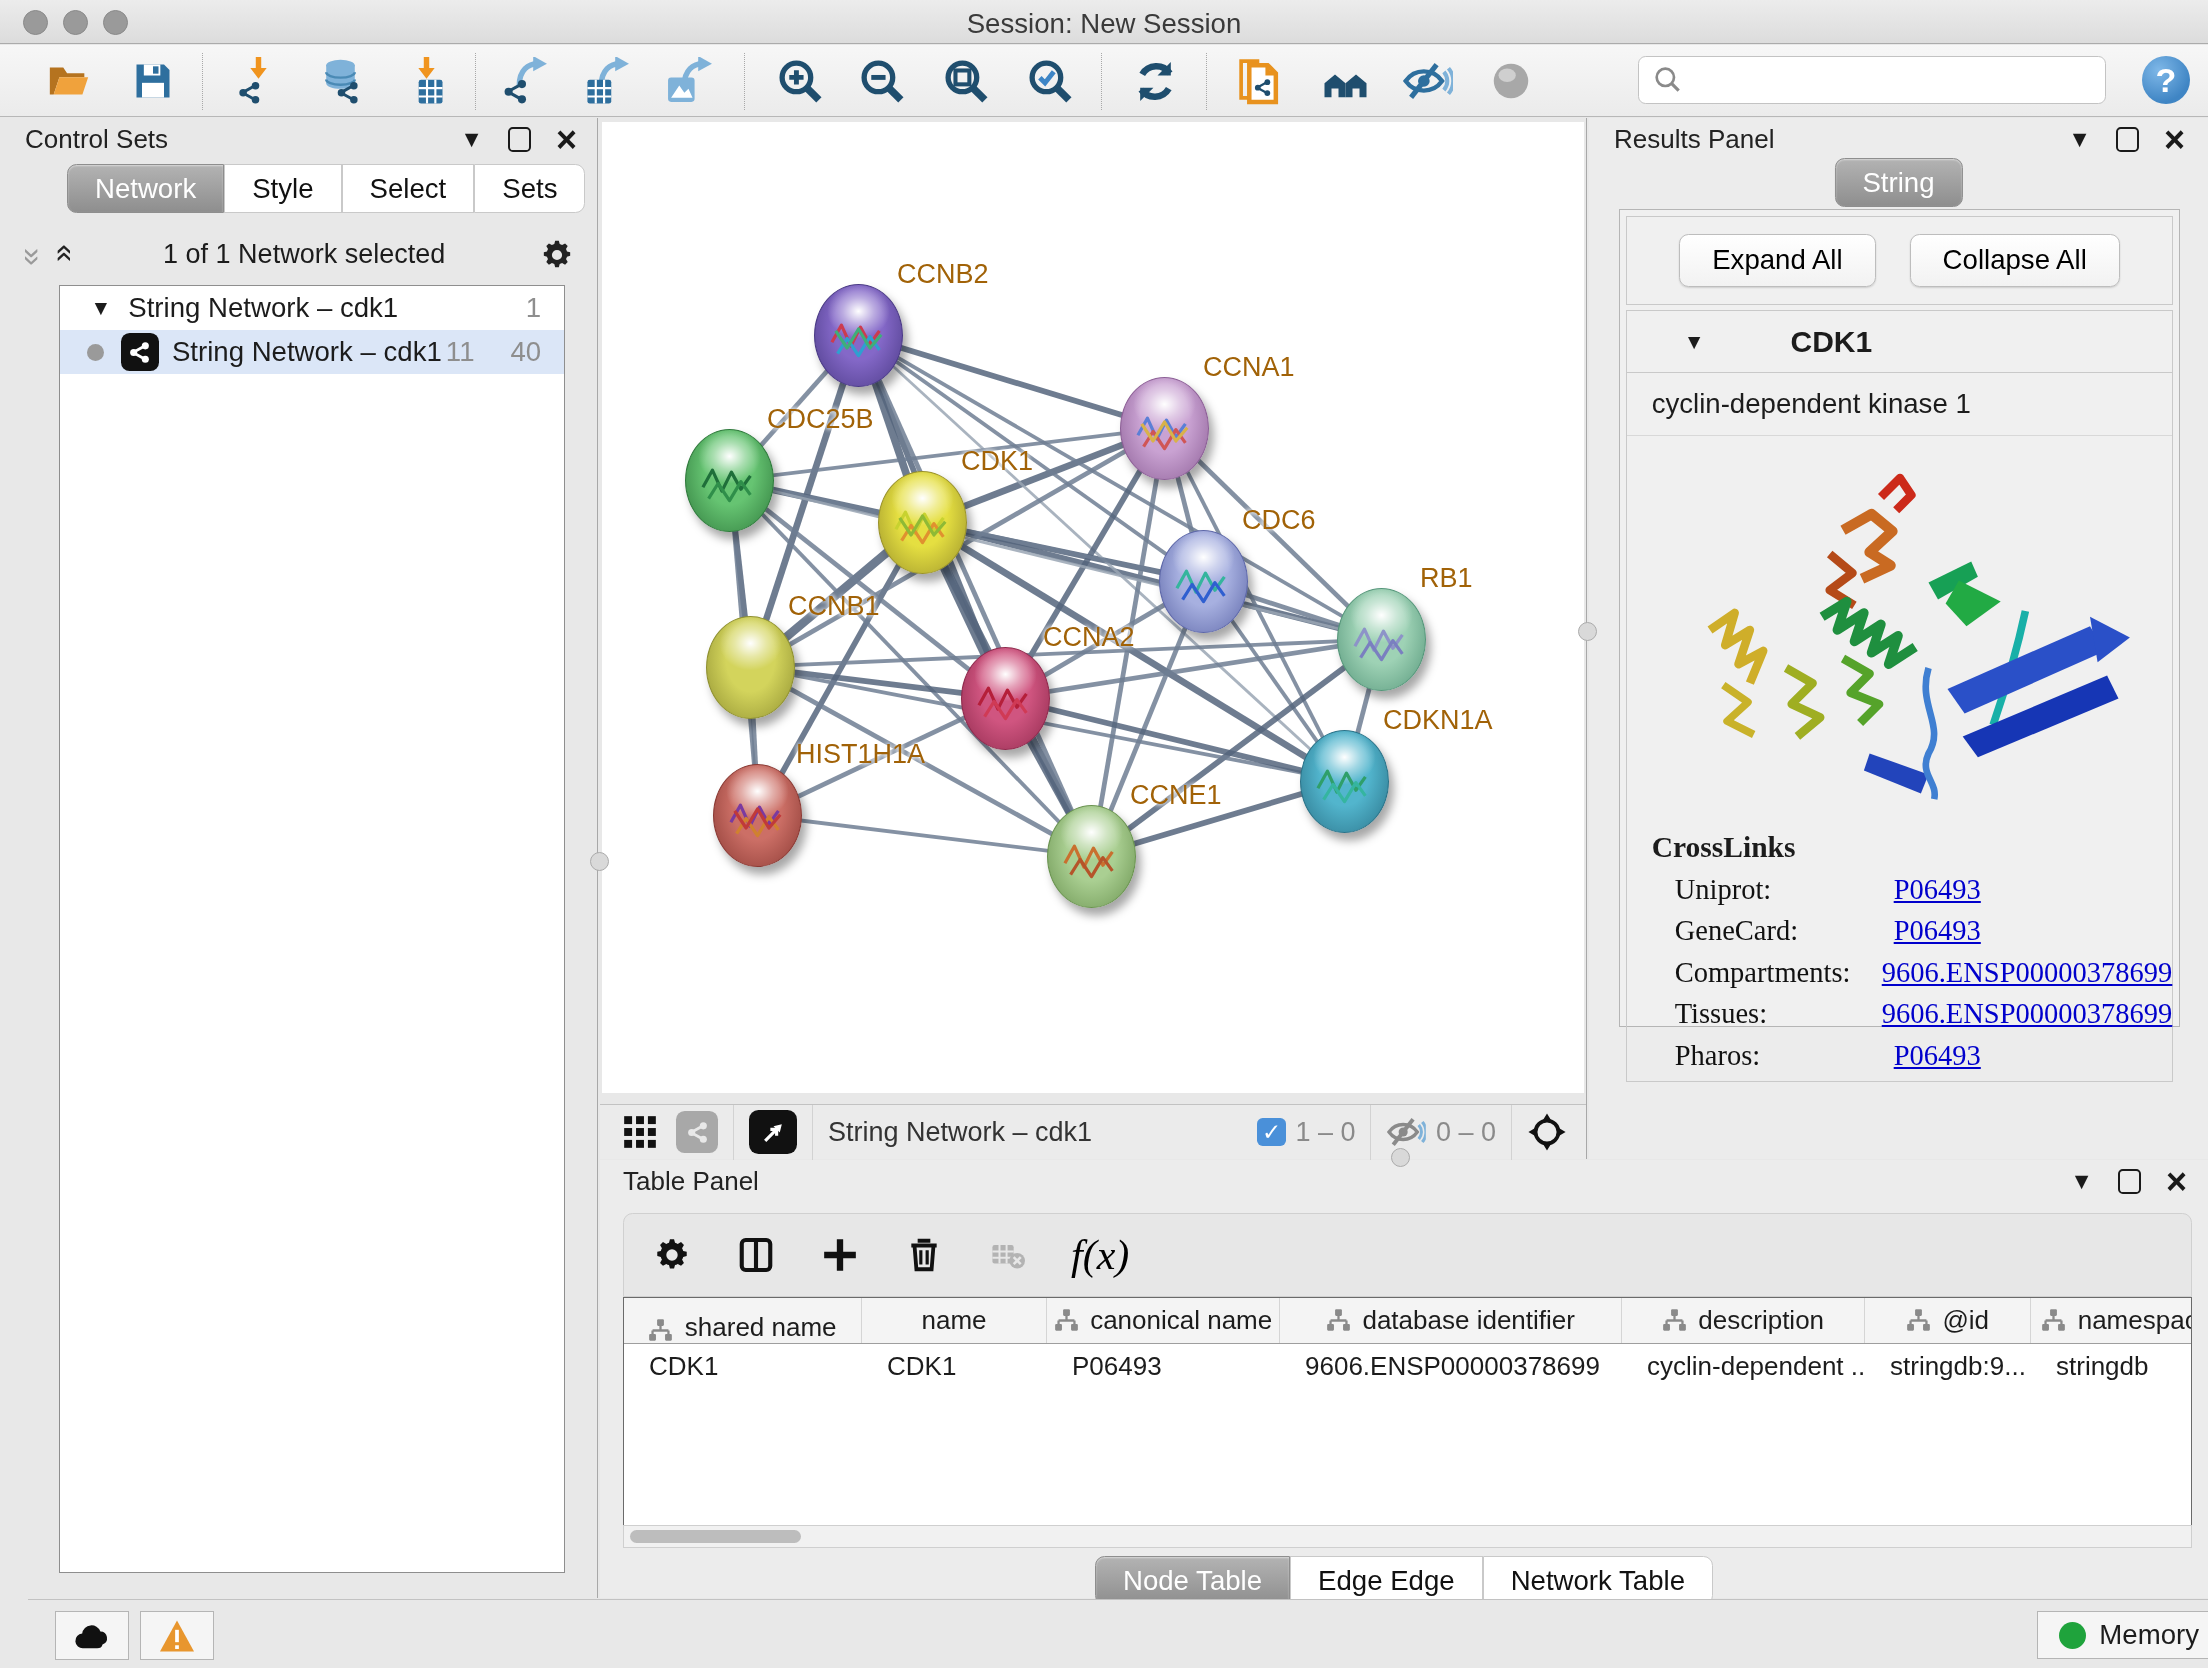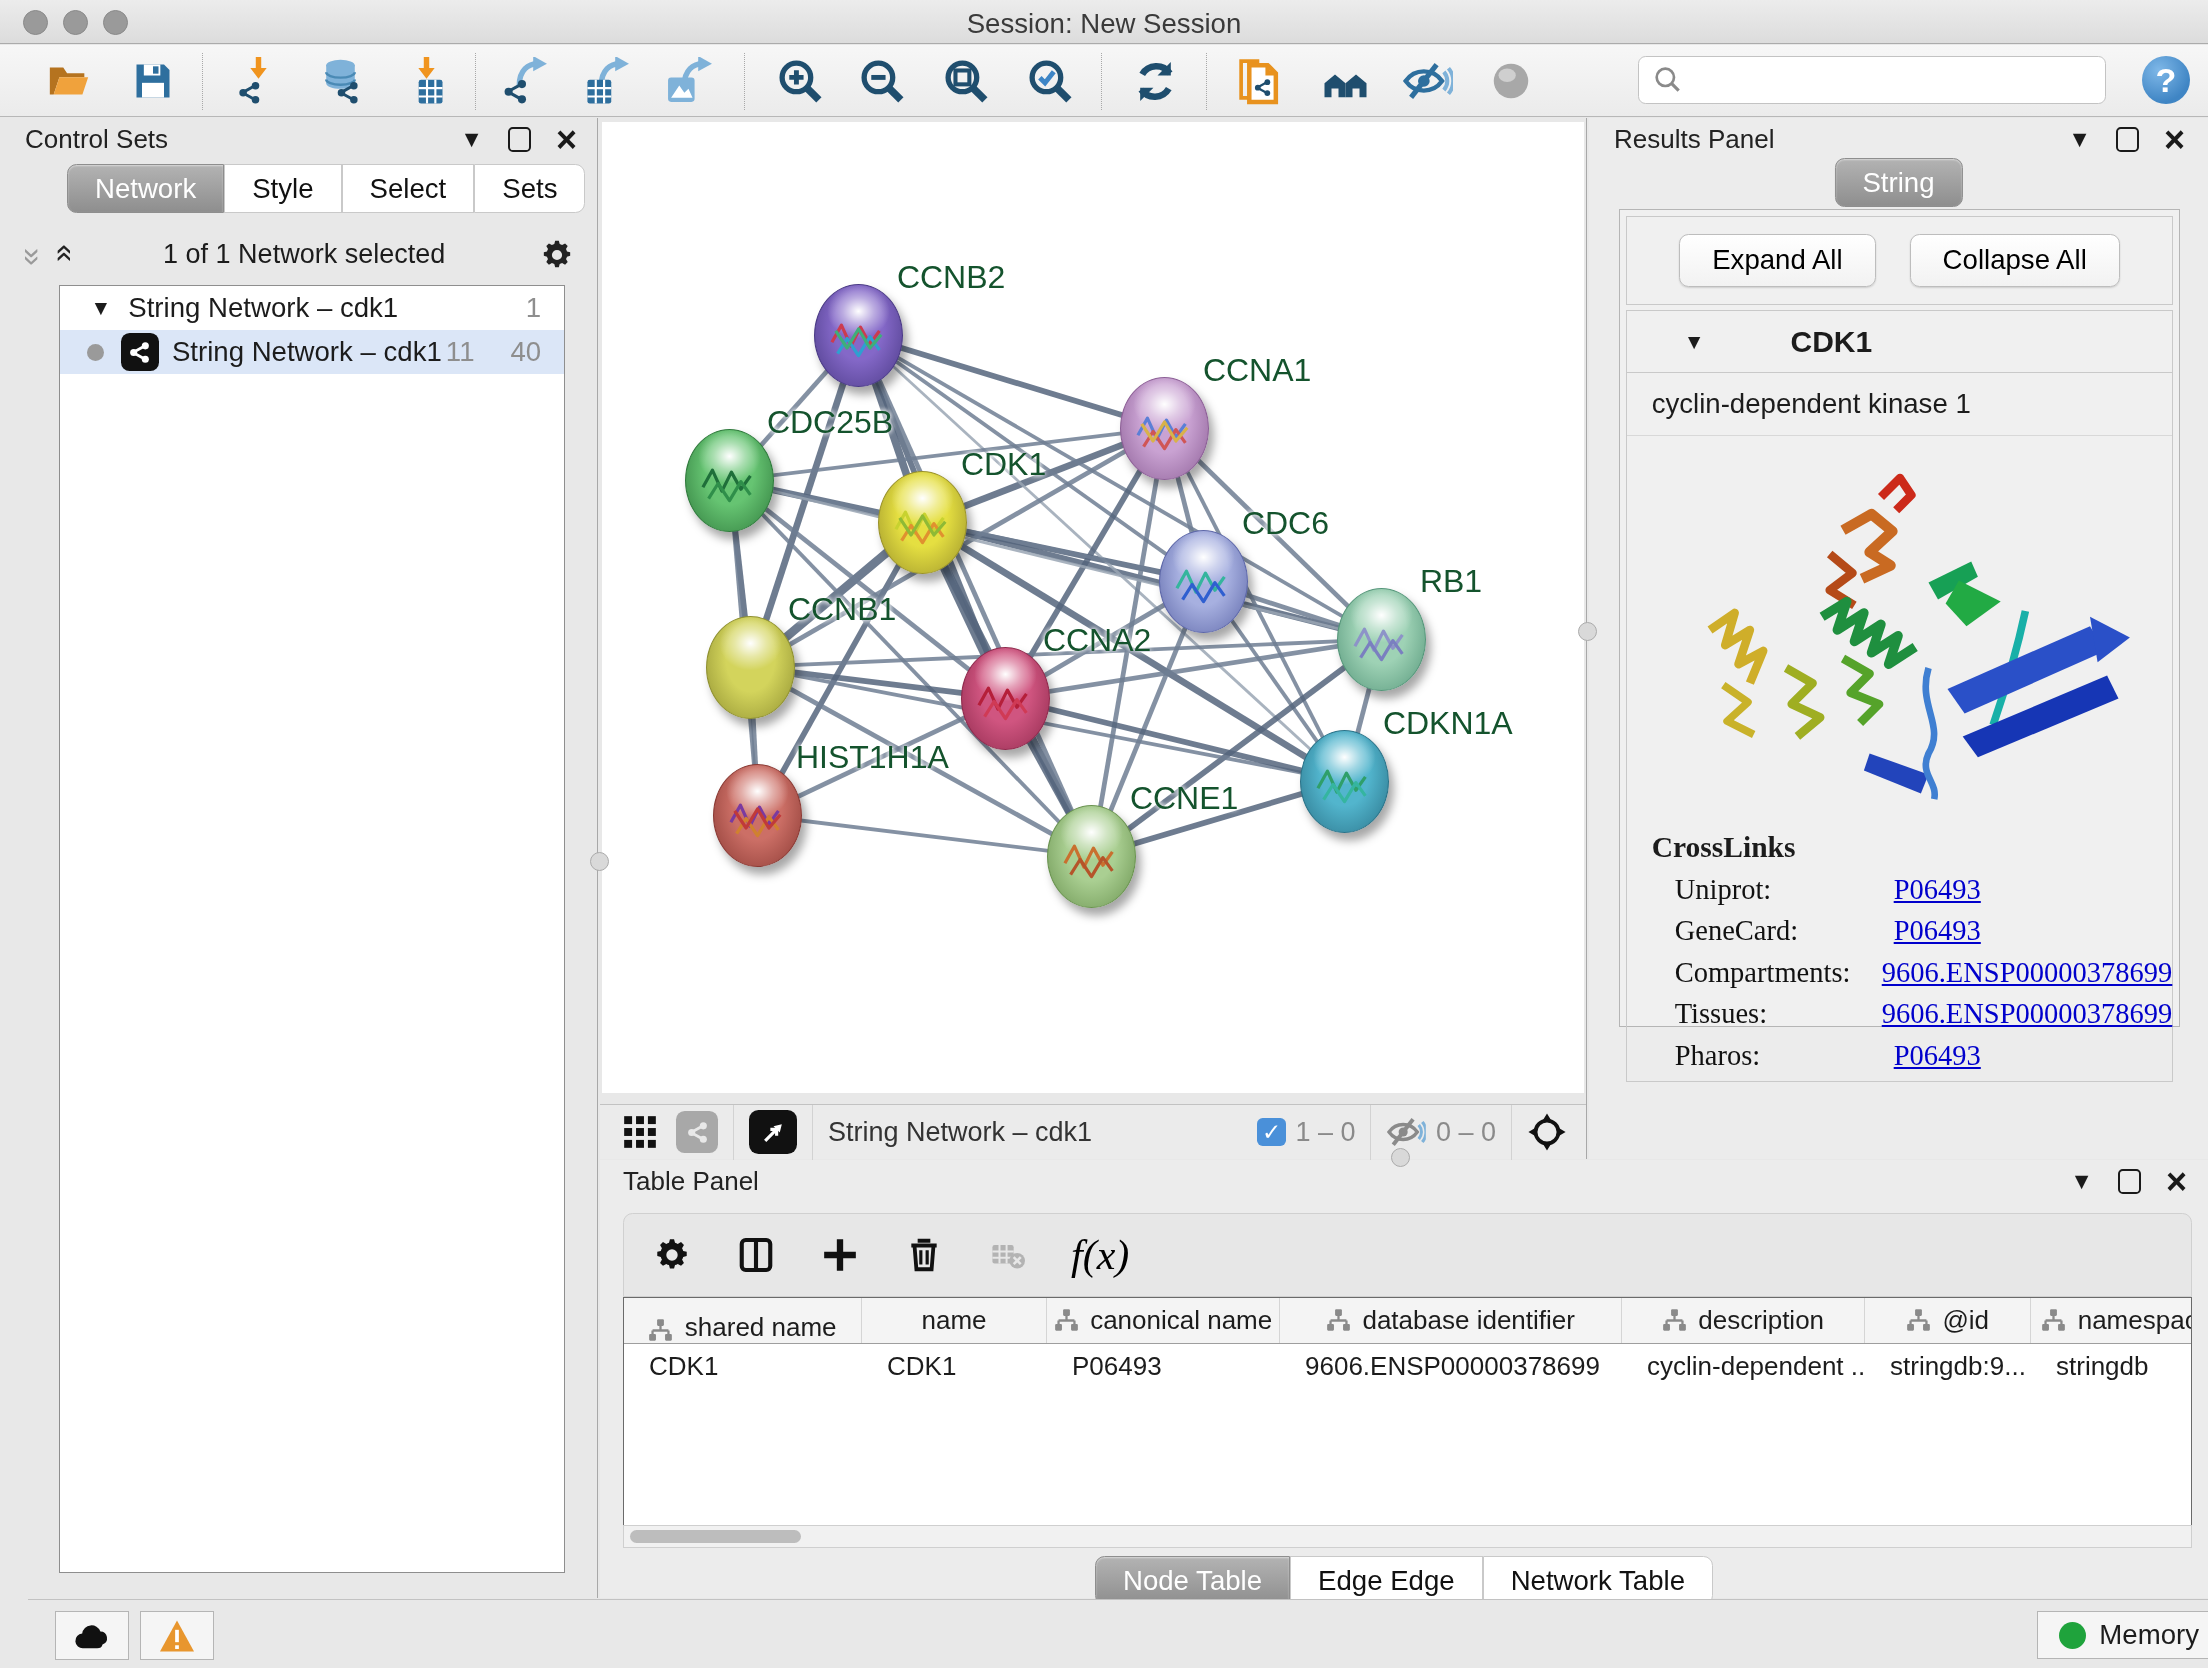--- a/index.html
+++ b/index.html
@@ -56,21 +56,21 @@
   .tree-count { color:#8e8e8e; margin-left:auto; }
   .share-chip { width:38px; height:38px; border-radius:8.6px; background:#111; display:flex;
     align-items:center; justify-content:center; margin:0 13.3px 0 7.6px; flex:none; }
   
   .network-view { position:absolute; left:600px; top:118px; width:987px; height:1041px;
     background:#e8e8e8; border-right:1.9px solid #a8a8a8; }
   .net-canvas { position:absolute; left:1.9px; top:3.8px; width:982px; height:971px;
     background:#fff; overflow:hidden; }
   .net-node { position:absolute; width:89px; height:103px; border-radius:50%; cursor:pointer; }
   .net-node svg { position:absolute; left:13.3px; top:25px; }
-  .net-label { position:absolute; font-size:32px; color:#14532d;
+  .net-label { position:absolute; font-size:27px; color:#a16207;
     text-shadow:0 0 4.8px #fff, 0 0 4.8px #fff; white-space:nowrap; }
   .net-footer { position:absolute; left:0; bottom:0; width:100%; height:55px;
     background:#ebebeb; border-top:1.9px solid #c2c2c2; display:flex; align-items:center; }
   .nf-sep { width:0; height:55px; border-left:1.9px solid #d2d2d2; margin:0 15px; }
   .nf-label { font-size:27px; color:#333; }
   .nf-count { font-size:27px; color:#8a8a8a; margin-left:9.5px; }
   .nf-check { width:28.5px; height:28.5px; border-radius:5.7px; background:#4a90d9; color:#fff;
     font-size:23px; display:flex; align-items:center; justify-content:center; }
   
   .results-panel { position:absolute; left:1589px; top:118px; width:619px; height:1041px; background:#ececec; }

